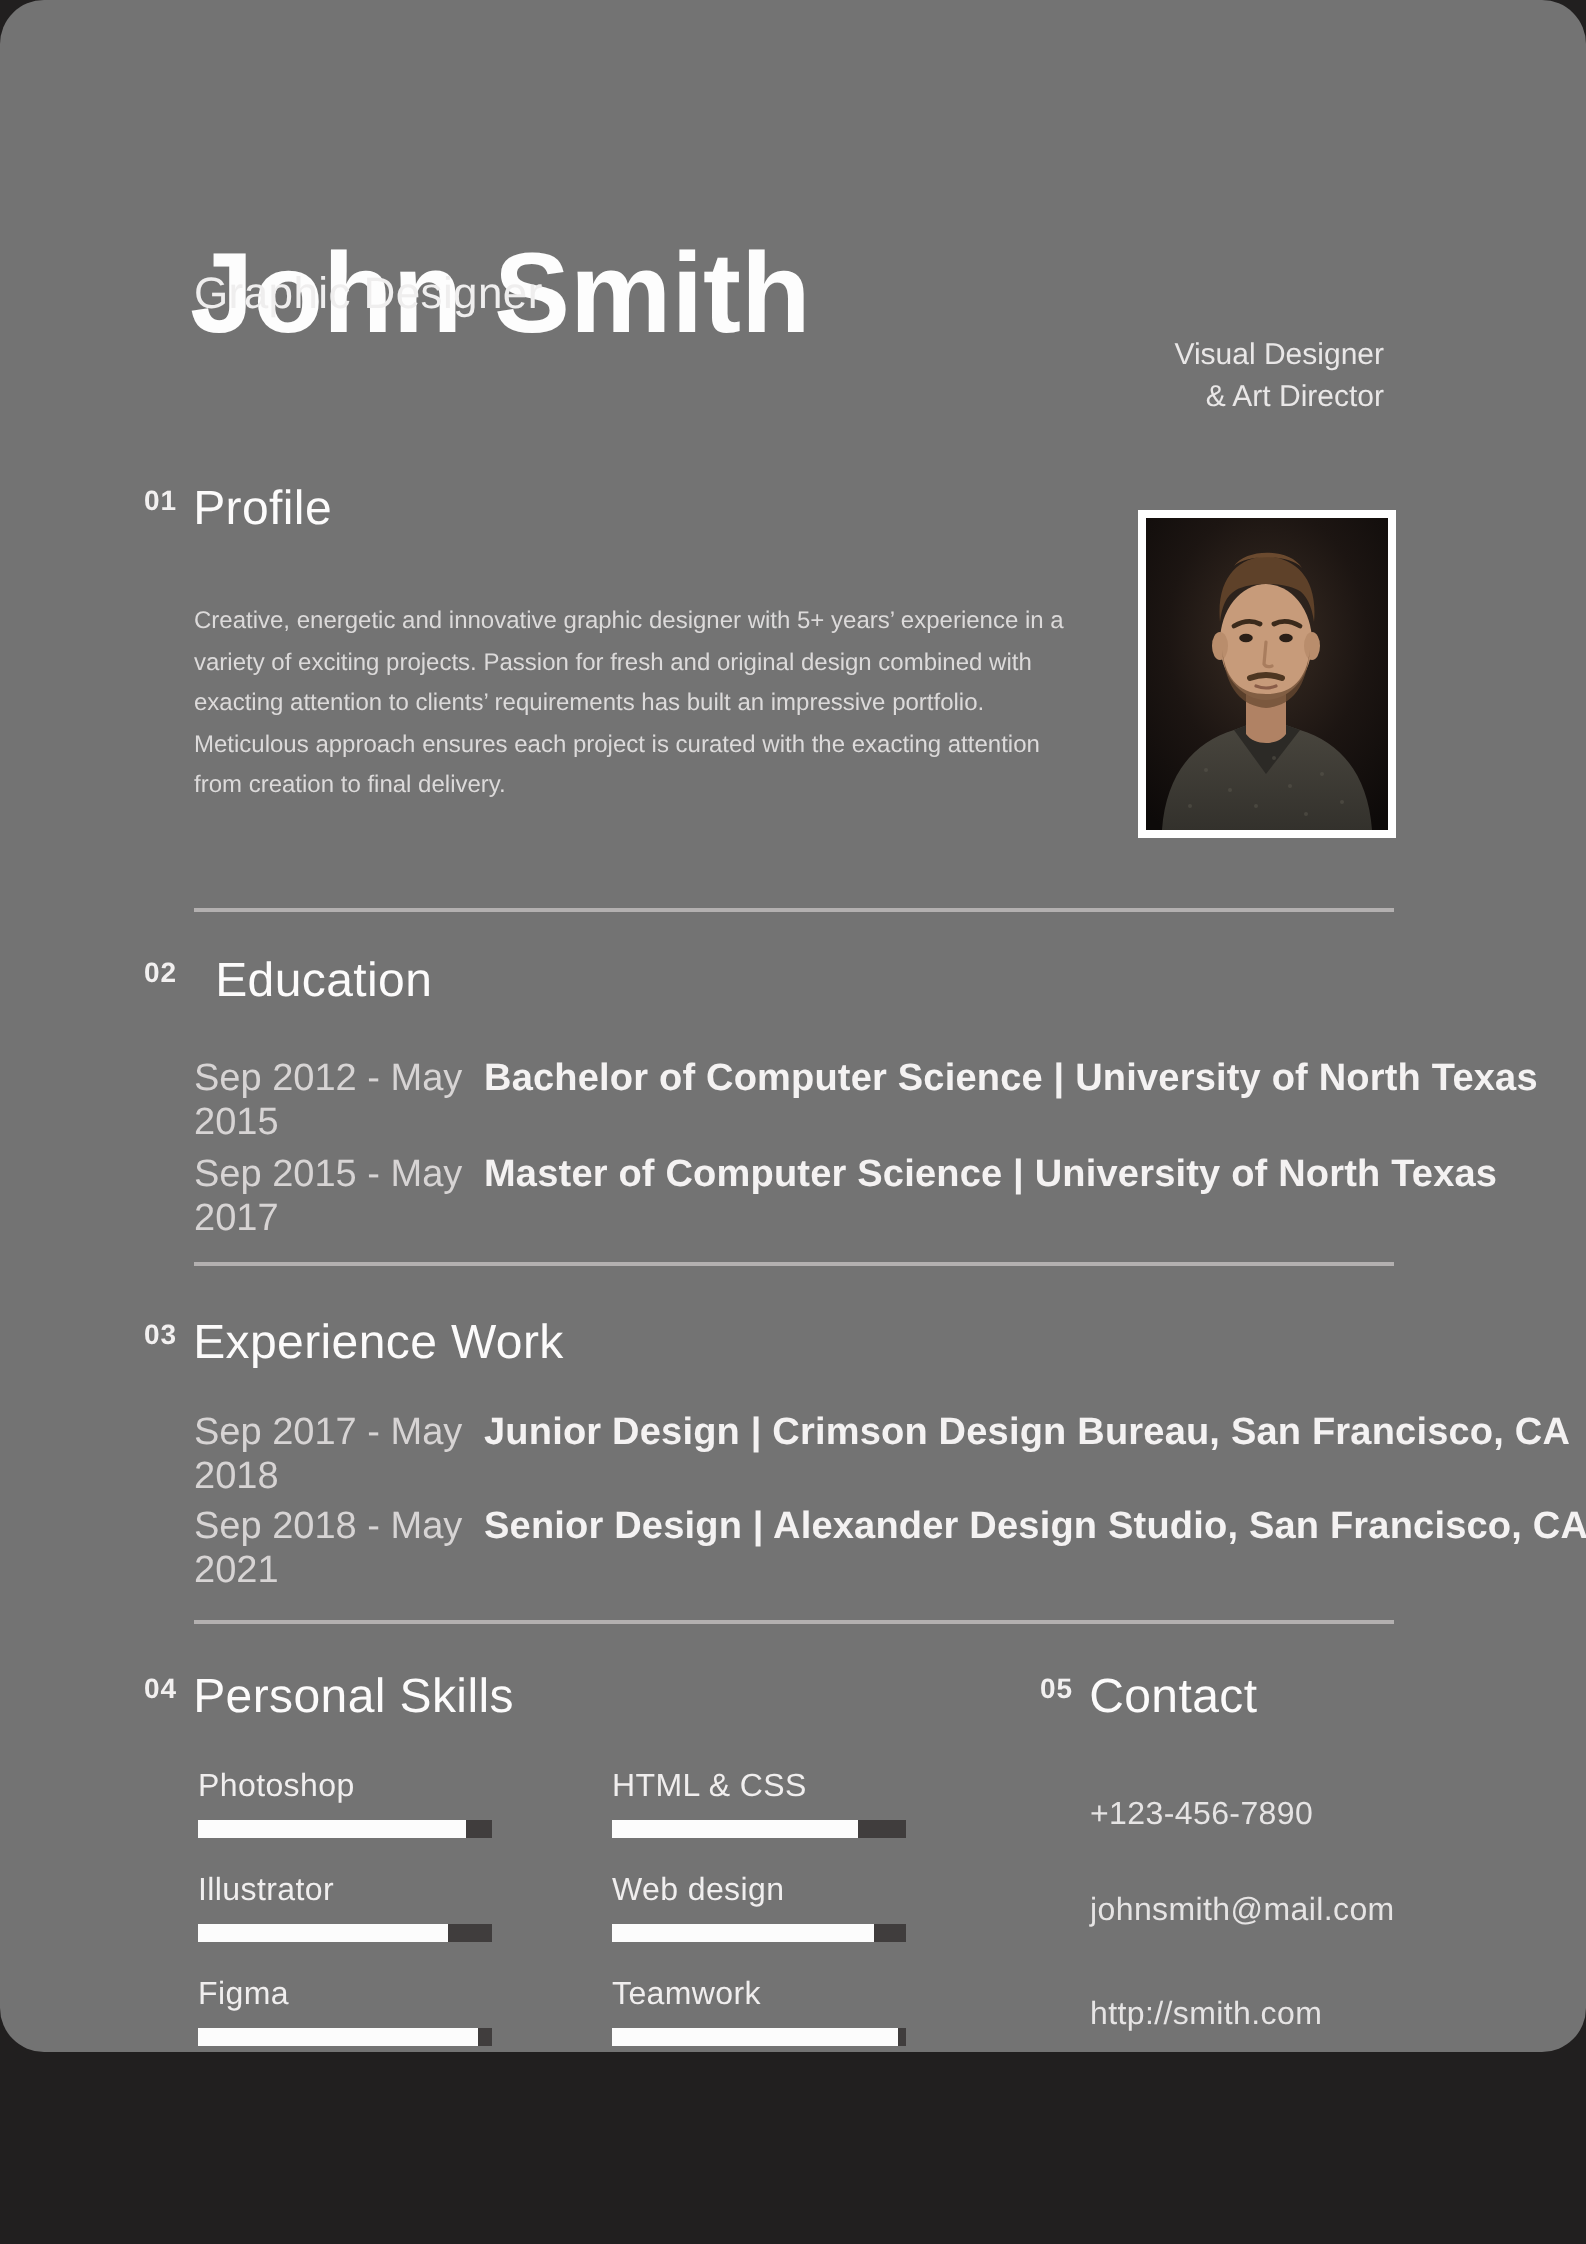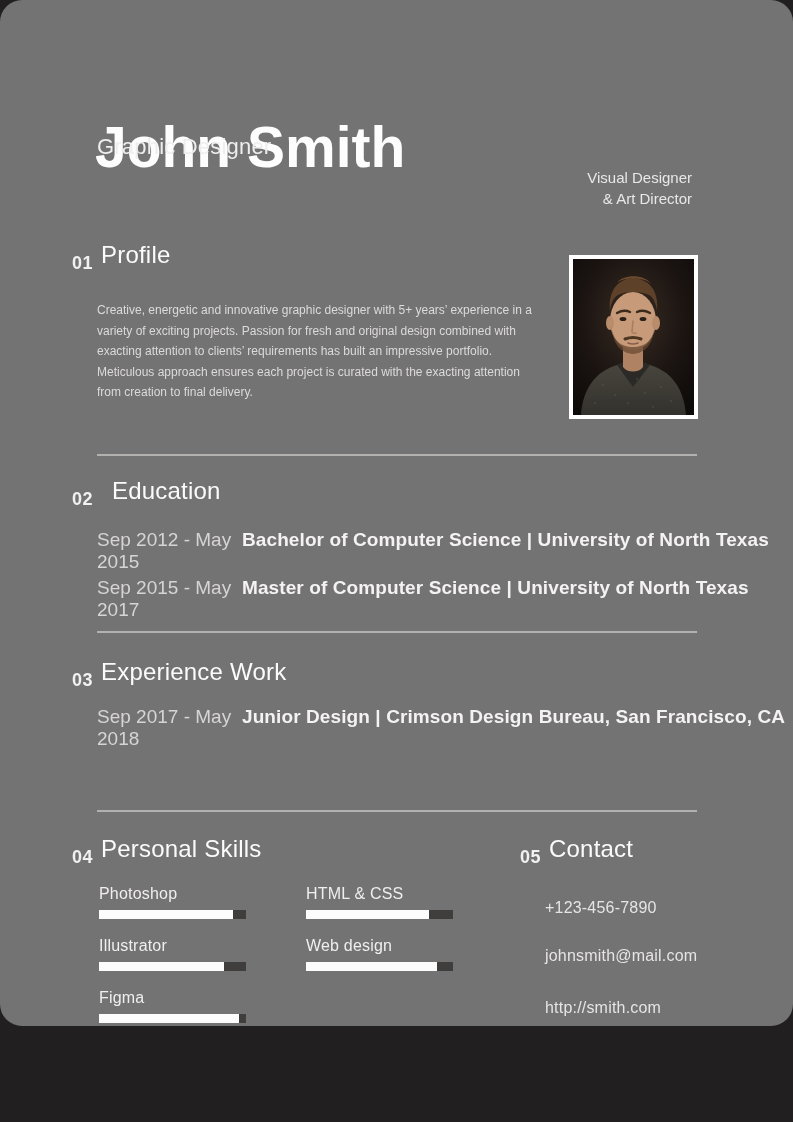--- a/index.html
+++ b/index.html
@@ -12,21 +12,21 @@
   }
   .abs{position:absolute;}
 
   
   .name{left:95px;top:80px;font-size:57px;font-weight:700;line-height:1.05;letter-spacing:0;color:#fdfdfd;}
   .job-title{left:97px;top:134px;font-size:22px;font-weight:400;color:#efeeee;letter-spacing:.2px;}
   .tagline{right:101px;top:167px;font-size:15px;line-height:21px;text-align:right;color:#e9e7e7;}
 
   
   .sec-head{display:flex;align-items:flex-start;gap:8px;}
-  .sec-num{font-size:18px;font-weight:600;color:#f2f0f0;margin-top:12px;letter-spacing:.5px;}
+  .sec-num{font-size:14px;font-weight:600;color:#f2f0f0;margin-top:1px;letter-spacing:.5px;}
   .sec-title{font-size:24px;font-weight:400;line-height:1.15;color:#fcfbfb;letter-spacing:.2px;}
   .h-profile{left:72px;top:241px;}
   .h-education{left:72px;top:477px;gap:19px;}
   .h-experience{left:72px;top:658px;}
   .h-skills{left:72px;top:835px;}
   .h-contact{left:520px;top:835px;}
 
   
   .profile-text{left:97px;top:288px;width:442px;font-size:12px;line-height:20.6px;color:#dcdada;}
   .photo-frame{left:569px;top:255px;width:121px;height:156px;border:4px solid #ffffff;background:#151110;}
@@ -145,20 +145,24 @@
   <div class="abs divider d2"></div>
 
   <div class="abs sec-head h-experience">
     <span class="sec-num">03</span>
     <span class="sec-title">Experience Work</span>
   </div>
   <div class="abs row exp1">
     <span class="row-dates">Sep 2017 - May 2018</span>
     <span class="row-detail">Junior Design | Crimson Design Bureau, San Francisco, CA</span>
   </div>
+  <div class="abs row exp2">
+    <span class="row-dates">Sep 2018 - May 2021</span>
+    <span class="row-detail">Senior Design | Alexander Design Studio, San Francisco, CA</span>
+  </div>
 
   <div class="abs divider d3"></div>
 
   <div class="abs sec-head h-skills">
     <span class="sec-num">04</span>
     <span class="sec-title">Personal Skills</span>
   </div>
 
   <div class="abs skill s1">
     <div class="skill-label">Photoshop</div>
@@ -183,20 +187,26 @@
     <div class="skill-track">
         <div class="skill-fill" style="width: 84%;"></div>
       </div>
   </div>
   <div class="abs skill s5">
     <div class="skill-label">Web design</div>
     <div class="skill-track">
         <div class="skill-fill" style="width: 89%;"></div>
       </div>
   </div>
+  <div class="abs skill s6">
+    <div class="skill-label">Teamwork</div>
+    <div class="skill-track">
+        <div class="skill-fill" style="width: 97%;"></div>
+      </div>
+  </div>
 
   <div class="abs sec-head h-contact">
     <span class="sec-num">05</span>
     <span class="sec-title">Contact</span>
   </div>
   <div class="abs contact-item c1">+123-456-7890</div>
   <div class="abs contact-item c2">johnsmith@mail.com</div>
   <div class="abs contact-item c3">http://smith.com</div>
 
 </div>

